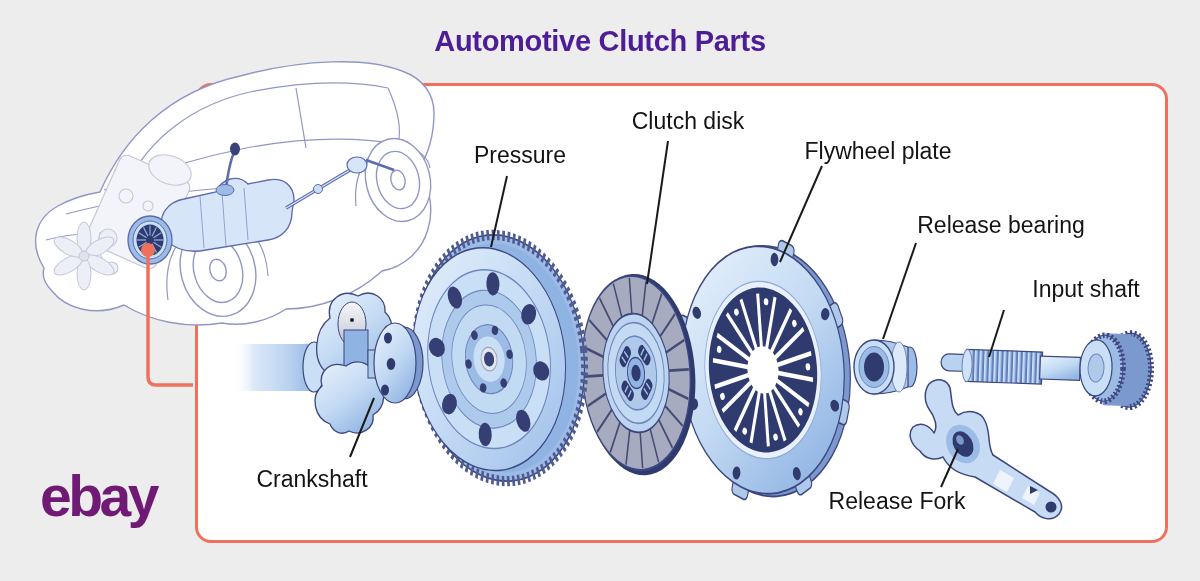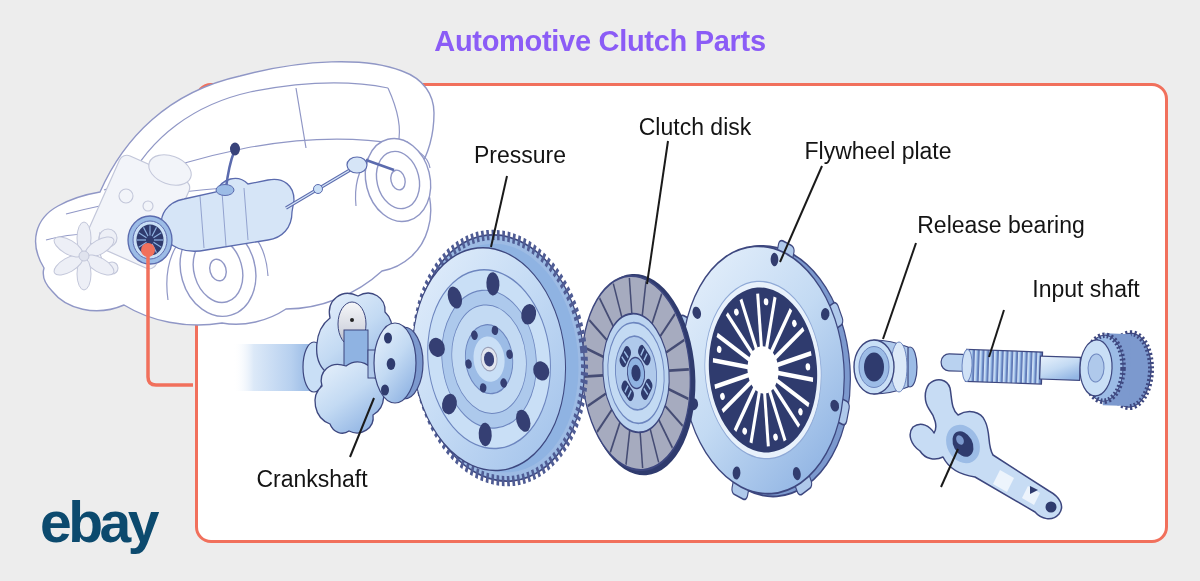--- a/index.html
+++ b/index.html
@@ -9,38 +9,38 @@
     font-family:"Liberation Sans",sans-serif;
   }
   .stage{position:relative;width:1200px;height:581px;background:#EDEDED;}
   .panel{
     position:absolute;left:195px;top:83px;width:973px;height:460px;
     background:#FFFFFF;border:3.5px solid #F1705C;border-radius:16px;
     box-sizing:border-box;
   }
   .title{
     position:absolute;left:600px;top:25px;transform:translateX(-50%);
-    margin:0;font-size:29px;font-weight:700;color:#8b5cf6;
+    margin:0;font-size:29px;font-weight:700;color:#4c1d95;
     letter-spacing:-0.3px;white-space:nowrap;
   }
   svg.art{position:absolute;left:0;top:0;}
   .label{
     position:absolute;transform:translate(-50%,-50%);
     font-size:23px;color:#141414;white-space:nowrap;line-height:1.1;
   }
   .lb-fly{left:520px;top:156px;}
-  .lb-cd{left:688px;top:128px;margin-left:7px;}
+  .lb-cd{left:688px;top:122px;}
   .lb-pp{left:878px;top:152px;}
   .lb-rb{left:985px;top:226px;margin-left:16px;}
   .lb-is{left:1041px;top:290px;margin-left:45px;}
   .lb-cs{left:312px;top:480px;text-align:right;}
   .lb-rf{left:897px;top:502px;}
   .logo{
-    position:absolute;left:40px;top:494px;
-    font-size:57px;font-weight:700;color:#0c4a6e;
+    position:absolute;left:40px;top:468px;
+    font-size:57px;font-weight:700;color:#701a75;
     letter-spacing:-3.5px;line-height:1;
   }
 </style>
 </head>
 <body>
 
 <div class="stage">
 
   <div class="panel"></div>
 
@@ -378,15 +378,16 @@
       <path d="M958 449 L941 487"></path>
     </g>
   </svg>
 
   <div class="label lb-fly">Pressure</div>
   <div class="label lb-cd">Clutch disk</div>
   <div class="label lb-pp">Flywheel plate</div>
   <div class="label lb-rb">Release bearing</div>
   <div class="label lb-is">Input shaft</div>
   <div class="label lb-cs">Crankshaft</div>
+  <div class="label lb-rf">Release Fork</div>
 
   <div class="logo">ebay</div>
 </div>
 
 </body></html>

